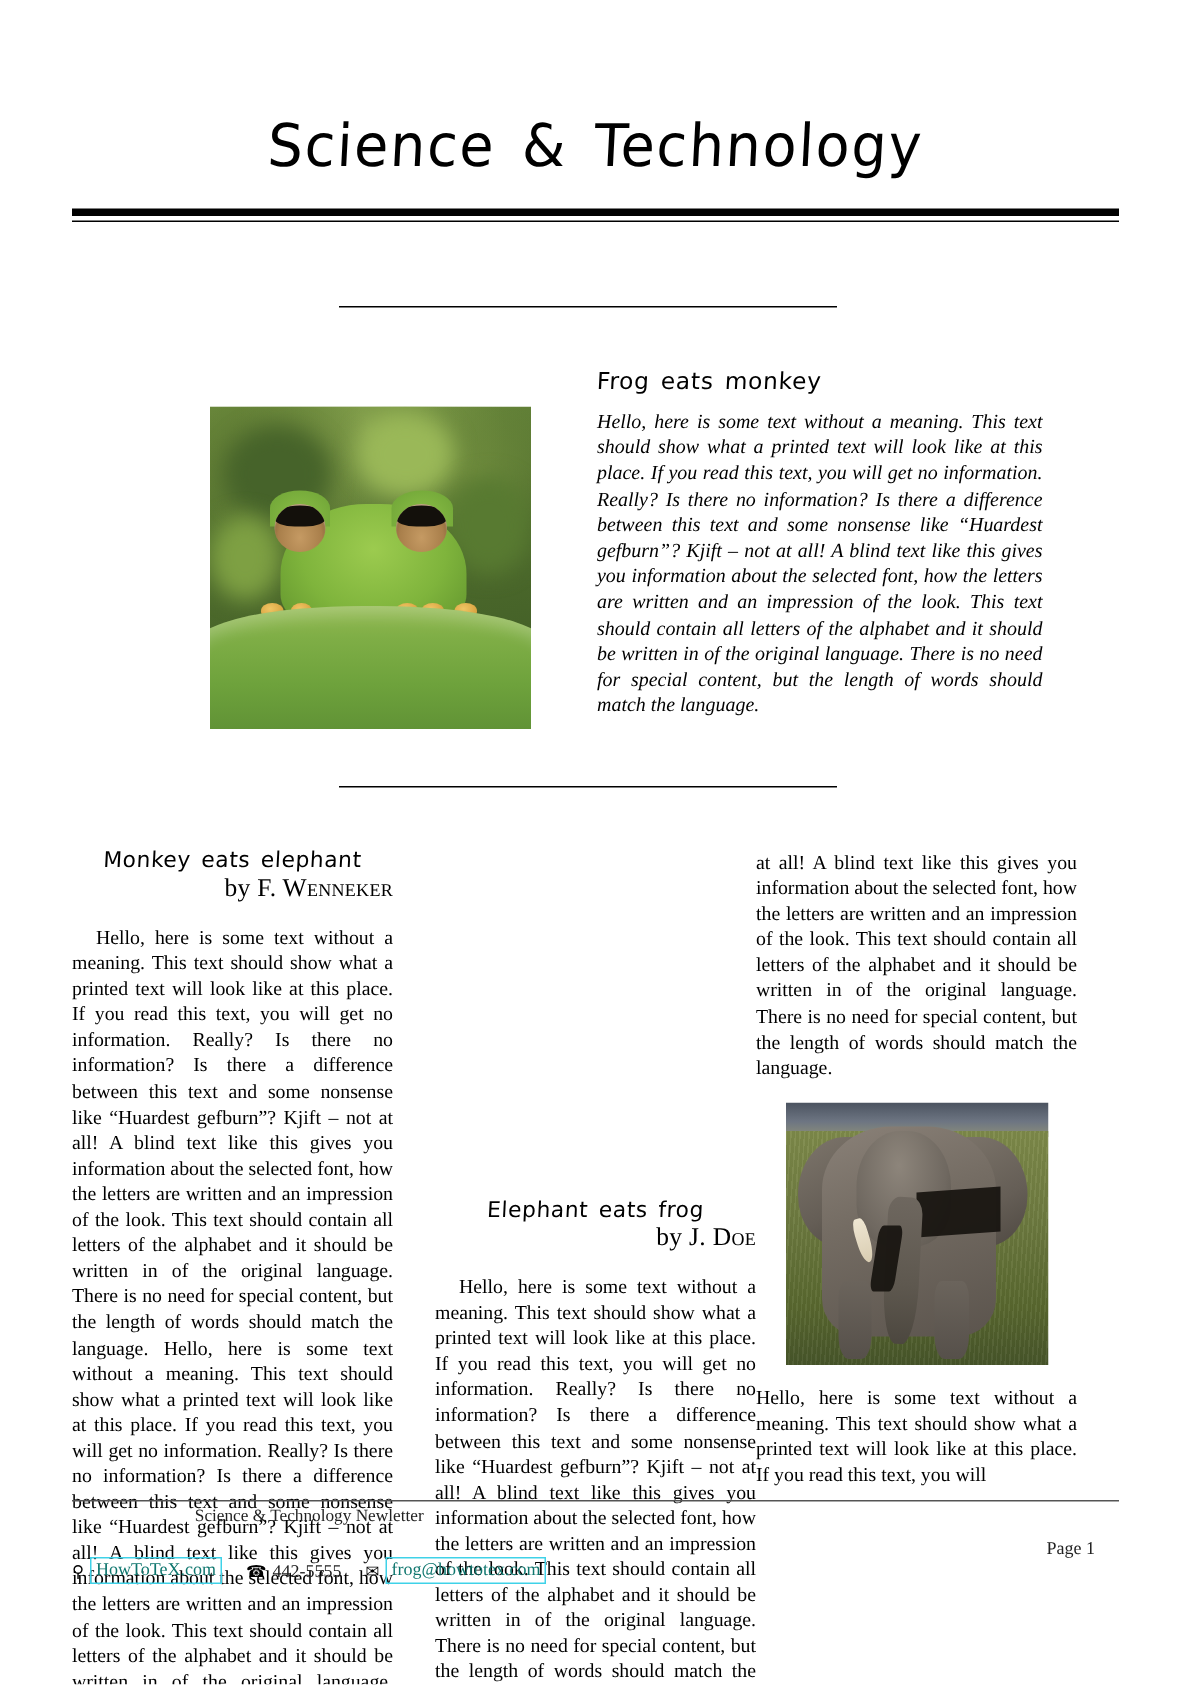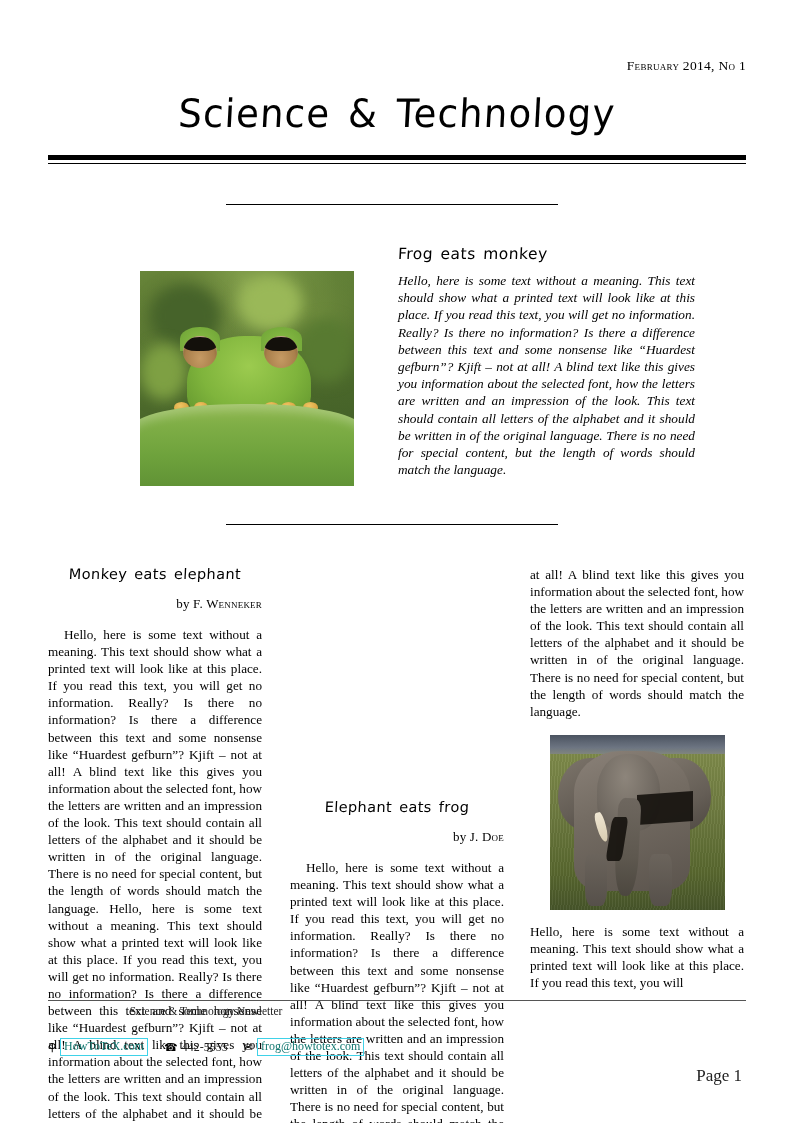--- a/index.html
+++ b/index.html
@@ -119,36 +119,35 @@
     height: 420px;
   }
   .col {
     position: absolute;
     top: 0;
     width: 214px;
     height: 420px;
   }
   .col-1 { left: 0px; }
   .col-2 { left: 242px; }
-  .col-3 { left: 482px; }
+  .col-3 { left: 456px; }
 
   .sec-heading {
     font-family: "DejaVu Sans", sans-serif;
     font-size: 14.5px;
     letter-spacing: 0.4px;
     transform: skewX(-3deg);
     text-align: center;
     word-spacing: 2px;
   }
   .byline {
     font-family: "Liberation Serif", serif;
-    font-size: 13px;
+    font-size: 17px;
     font-variant: small-caps;
     text-align: right;
-    margin-top: 14px;
     letter-spacing: 0.2px;
   }
   .byline .author-initial { font-variant: normal; }
   p.body {
     font-family: "Liberation Serif", serif;
     font-size: 13.2px;
     line-height: 17.1px;
     text-align: justify;
     hyphens: auto;
     -webkit-hyphens: auto;
@@ -208,24 +207,23 @@
   }
   .boxed-link {
     border: 1.3px solid #3fd2e8;
     padding: 0px 3px 1px 3px;
     color: #0f766e;
     text-decoration: none;
     line-height: 1.25;
   }
   .footer-right {
     position: absolute;
-    right: 4px;
+    right: 16px;
     top: 20px;
-    font-size: 17px;
-    margin-top: 41px;
+    font-size: 12px;
   }
 
   
   .photo { position: relative; width: 100%; height: 100%; }
 
   
   .frog-bg {
     position: absolute; inset: 0;
     background:
       radial-gradient(ellipse 55% 45% at 18% 16%, #5f7a33 0%, rgba(95,122,51,0) 62%),
@@ -369,21 +367,20 @@
   }
   .eleph-leg.l1 { left: 20%; }
   .eleph-leg.l2 { left: 57%; }
 </style>
 </head>
 <body>
 
 <div class="page">
 
   <div class="masthead">
-    <div class="issue-line">February 2014, No 1</div>
     <div class="paper-title">Science &amp; Technology</div>
     <div class="rule-thick"></div>
     <div class="rule-thin-under"></div>
   </div>
 
   <div class="lead-rule-top"></div>
 
   <div class="lead-wrap">
 
     <div class="lead-figure">

